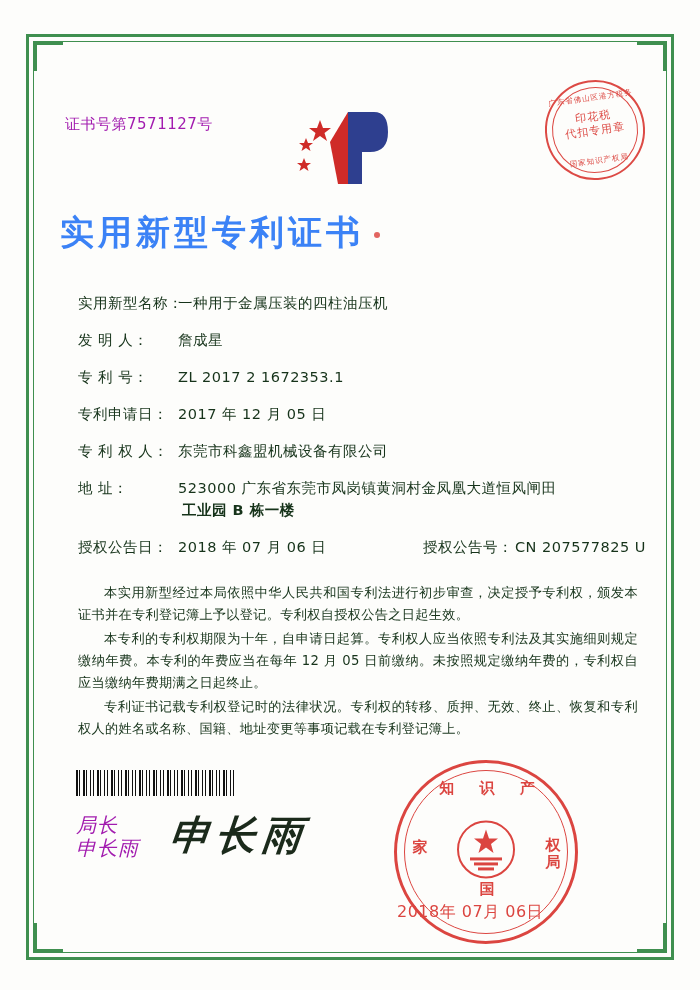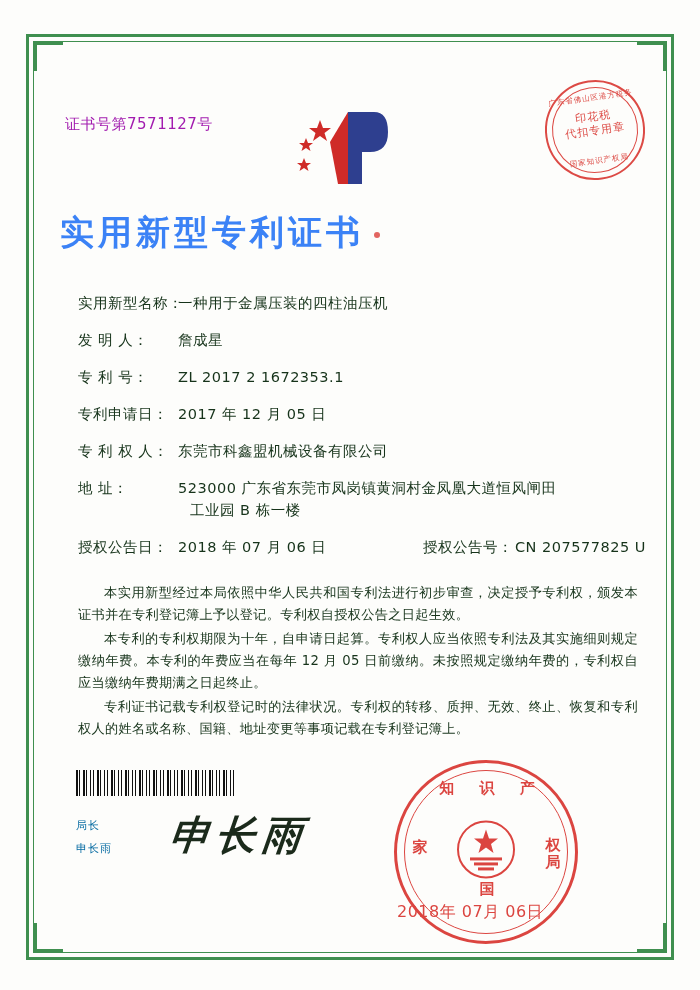--- a/index.html
+++ b/index.html
@@ -168,21 +168,22 @@
     flex: none;
     letter-spacing: 0.5px;
     white-space: nowrap;
   }
   .field-value {
     flex: 1;
     letter-spacing: 0.5px;
   }
   .field-value .line2 {
     display: block;
-    margin-left: 12px;
+    margin-left: 4px;
+    font-weight: bold;
   }
   .field-row.split .field-value {
     flex: none;
     width: 245px;
   }
   .split-right {
     display: flex;
     align-items: flex-start;
   }
   .split-right .field-label {
@@ -219,24 +220,25 @@
         #111 3px, #111 4px, transparent 4px, transparent 7px,
         #111 7px, #111 9px, transparent 9px, transparent 10.5px,
         #111 10.5px, #111 11.5px, transparent 11.5px, transparent 14px);
   }
 
   
   .sig-block {
     position: absolute;
     left: 16px;
     top: 744px;
-    font-size: 11px;
+    font-size: 20px;
     line-height: 23px;
     letter-spacing: 1px;
-    color: #0369a1;
+    color: #a21caf;
+    font-style: italic;
   }
   .handwrite {
     position: absolute;
     left: 110px;
     top: 738px;
     font-size: 40px;
     font-family: "DejaVu Serif", "Liberation Serif", serif;
     font-style: italic;
     font-weight: bold;
     color: #1b2a1b;

